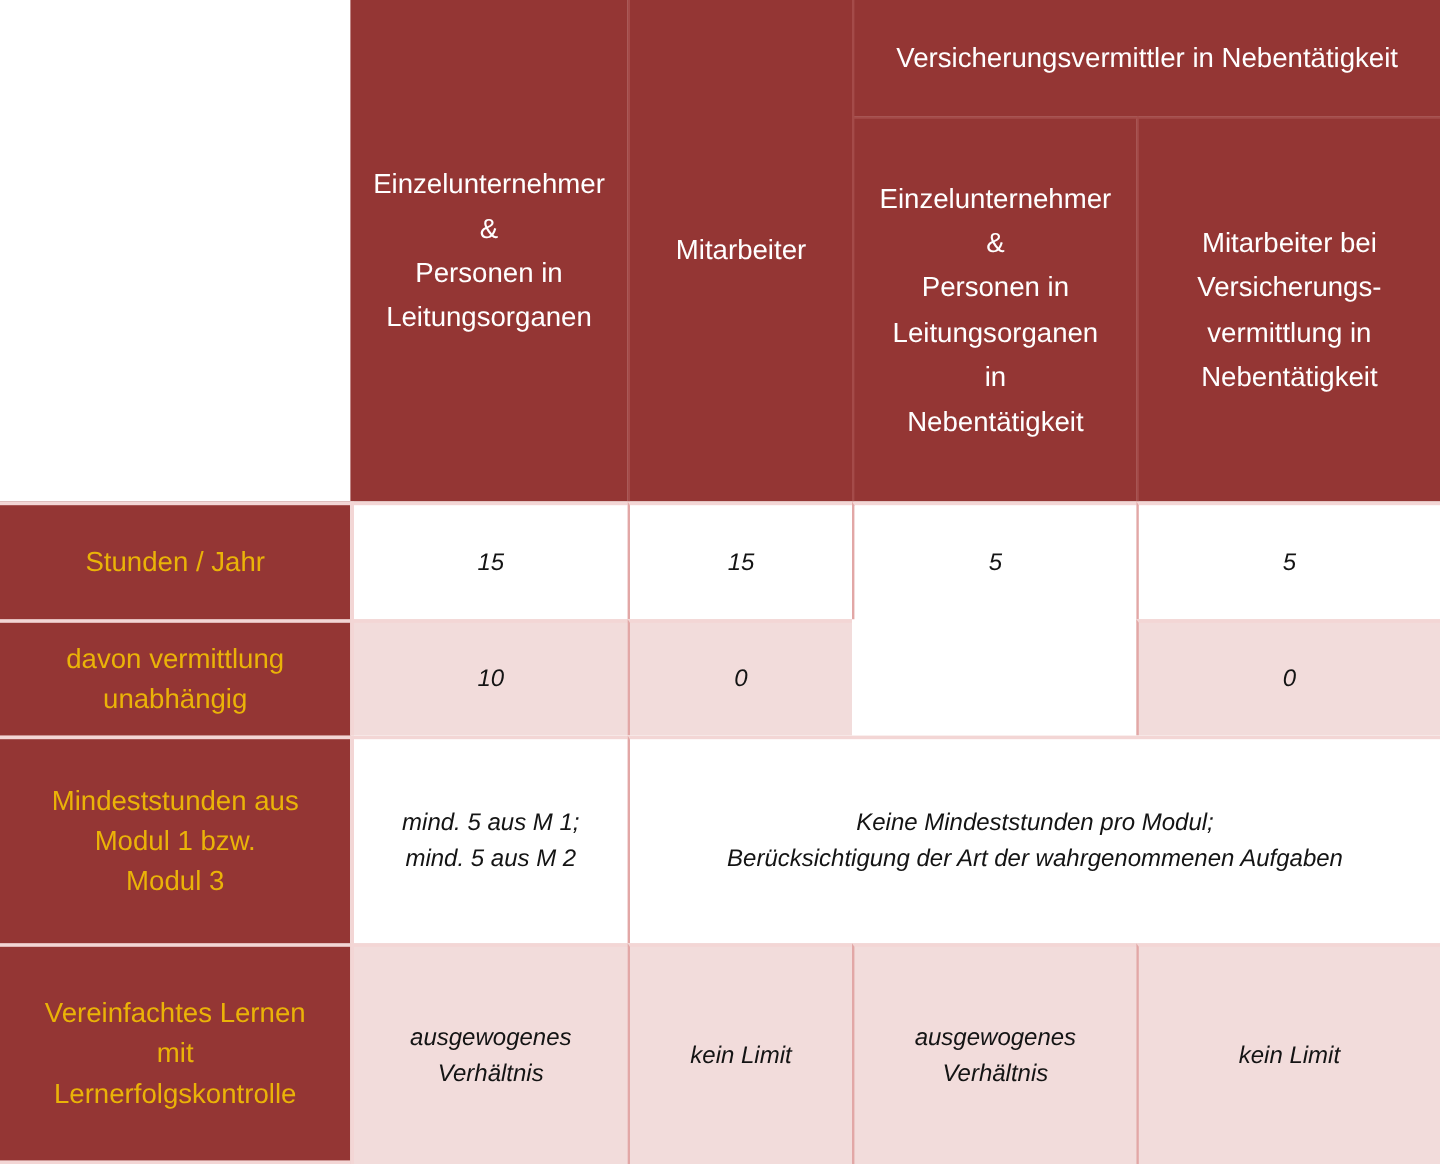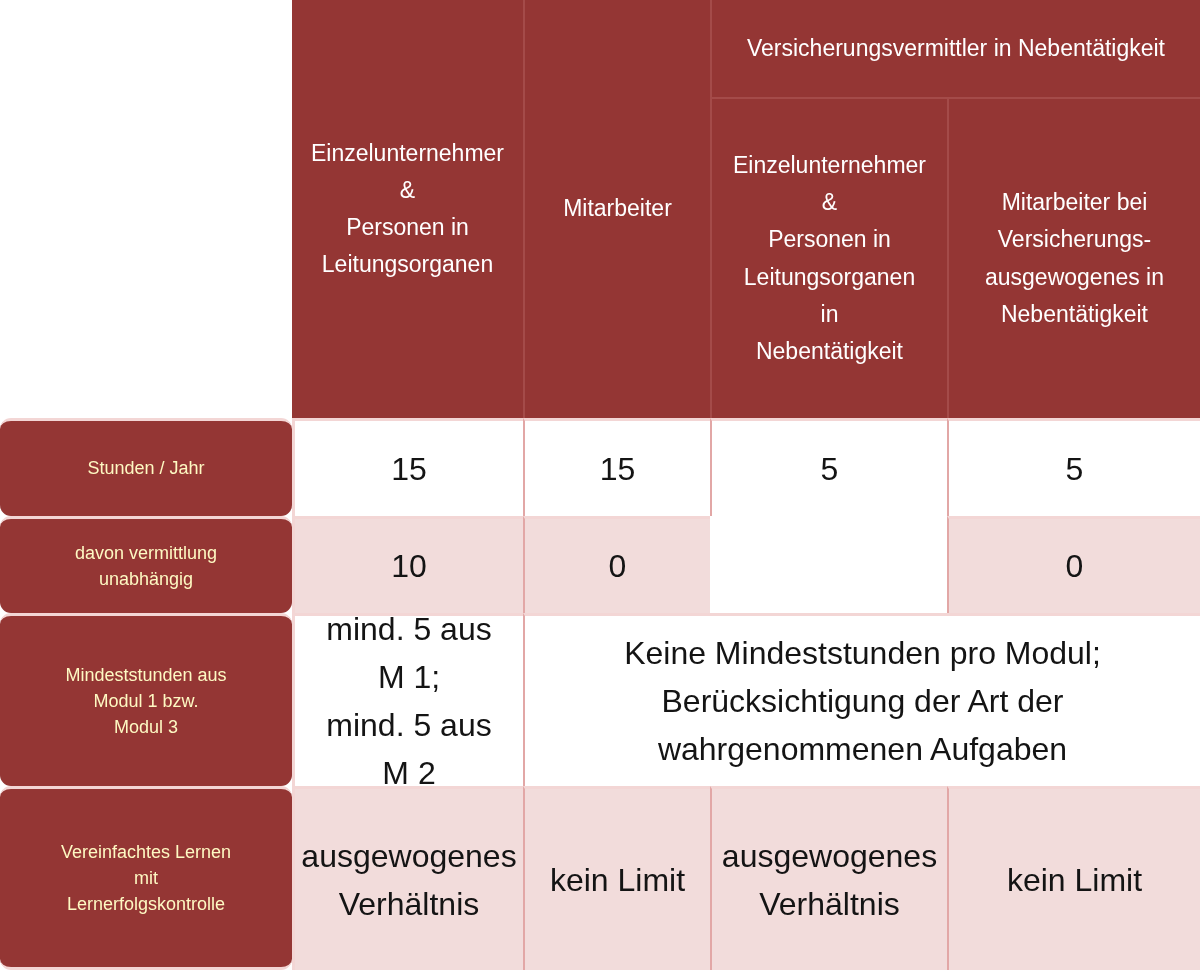--- a/index.html
+++ b/index.html
@@ -18,22 +18,22 @@
     background:#ffffff;
     font-family:"Liberation Sans", sans-serif;
     box-sizing:border-box;
   }
   .cell{
     display:flex;align-items:center;justify-content:center;
     text-align:center;white-space:pre-line;
     box-sizing:border-box;padding:4px 24px;
   }
   .hdr{background:var(--red);color:#ffffff;font-size:23px;line-height:1.62;font-weight:400;}
-  .rowhdr{background:var(--red);color:#fef9c3;font-size:18px;line-height:1.45;border-radius:11px;}
-  .data{color:#141414;font-size:32px;line-height:1.5;background:#ffffff;}
+  .rowhdr{background:var(--red);color:#eab308;font-size:23px;line-height:1.45;}
+  .data{color:#141414;font-size:20px;line-height:1.5;background:#ffffff;font-style:italic;}
   .pinkbg{background:var(--pink);}
 
   
   .c-corner{grid-column:1;grid-row:1/3;background:#ffffff;}
   .c-h2{grid-column:2;grid-row:1/3;}
   .c-h3{grid-column:3;grid-row:1/3;border-left:2px solid var(--red-line);text-align:center;}
   .c-hspan{grid-column:4/6;grid-row:1;border-left:2px solid var(--red-line);}
   .c-h4{grid-column:4;grid-row:2;border-left:2px solid var(--red-line);border-top:2px solid var(--red-line);}
   .c-h5{grid-column:5;grid-row:2;border-left:2px solid var(--red-line);border-top:2px solid var(--red-line);}
 
@@ -61,21 +61,21 @@
   <div class="cell hdr c-hspan">Versicherungsvermittler in Nebentätigkeit</div>
 
   <div class="cell hdr c-h4">Einzelunternehmer
 &amp;
 Personen in
 Leitungsorganen in
 Nebentätigkeit</div>
 
   <div class="cell hdr c-h5">Mitarbeiter bei
 Versicherungs-
-ausgewogenes in
+vermittlung in
 Nebentätigkeit</div>
 
   <div class="cell rowhdr r-top" style="grid-column:1;grid-row:3;">Stunden / Jahr</div>
   <div class="cell data r-top v-line-soft" style="grid-column:2;grid-row:3;">15</div>
   <div class="cell data r-top v-line" style="grid-column:3;grid-row:3;">15</div>
   <div class="cell data r-top v-line" style="grid-column:4;grid-row:3;">5</div>
   <div class="cell data r-top v-line" style="grid-column:5;grid-row:3;">5</div>
 
   <div class="cell rowhdr r-top" style="grid-column:1;grid-row:4;">davon vermittlung
 unabhängig</div>

